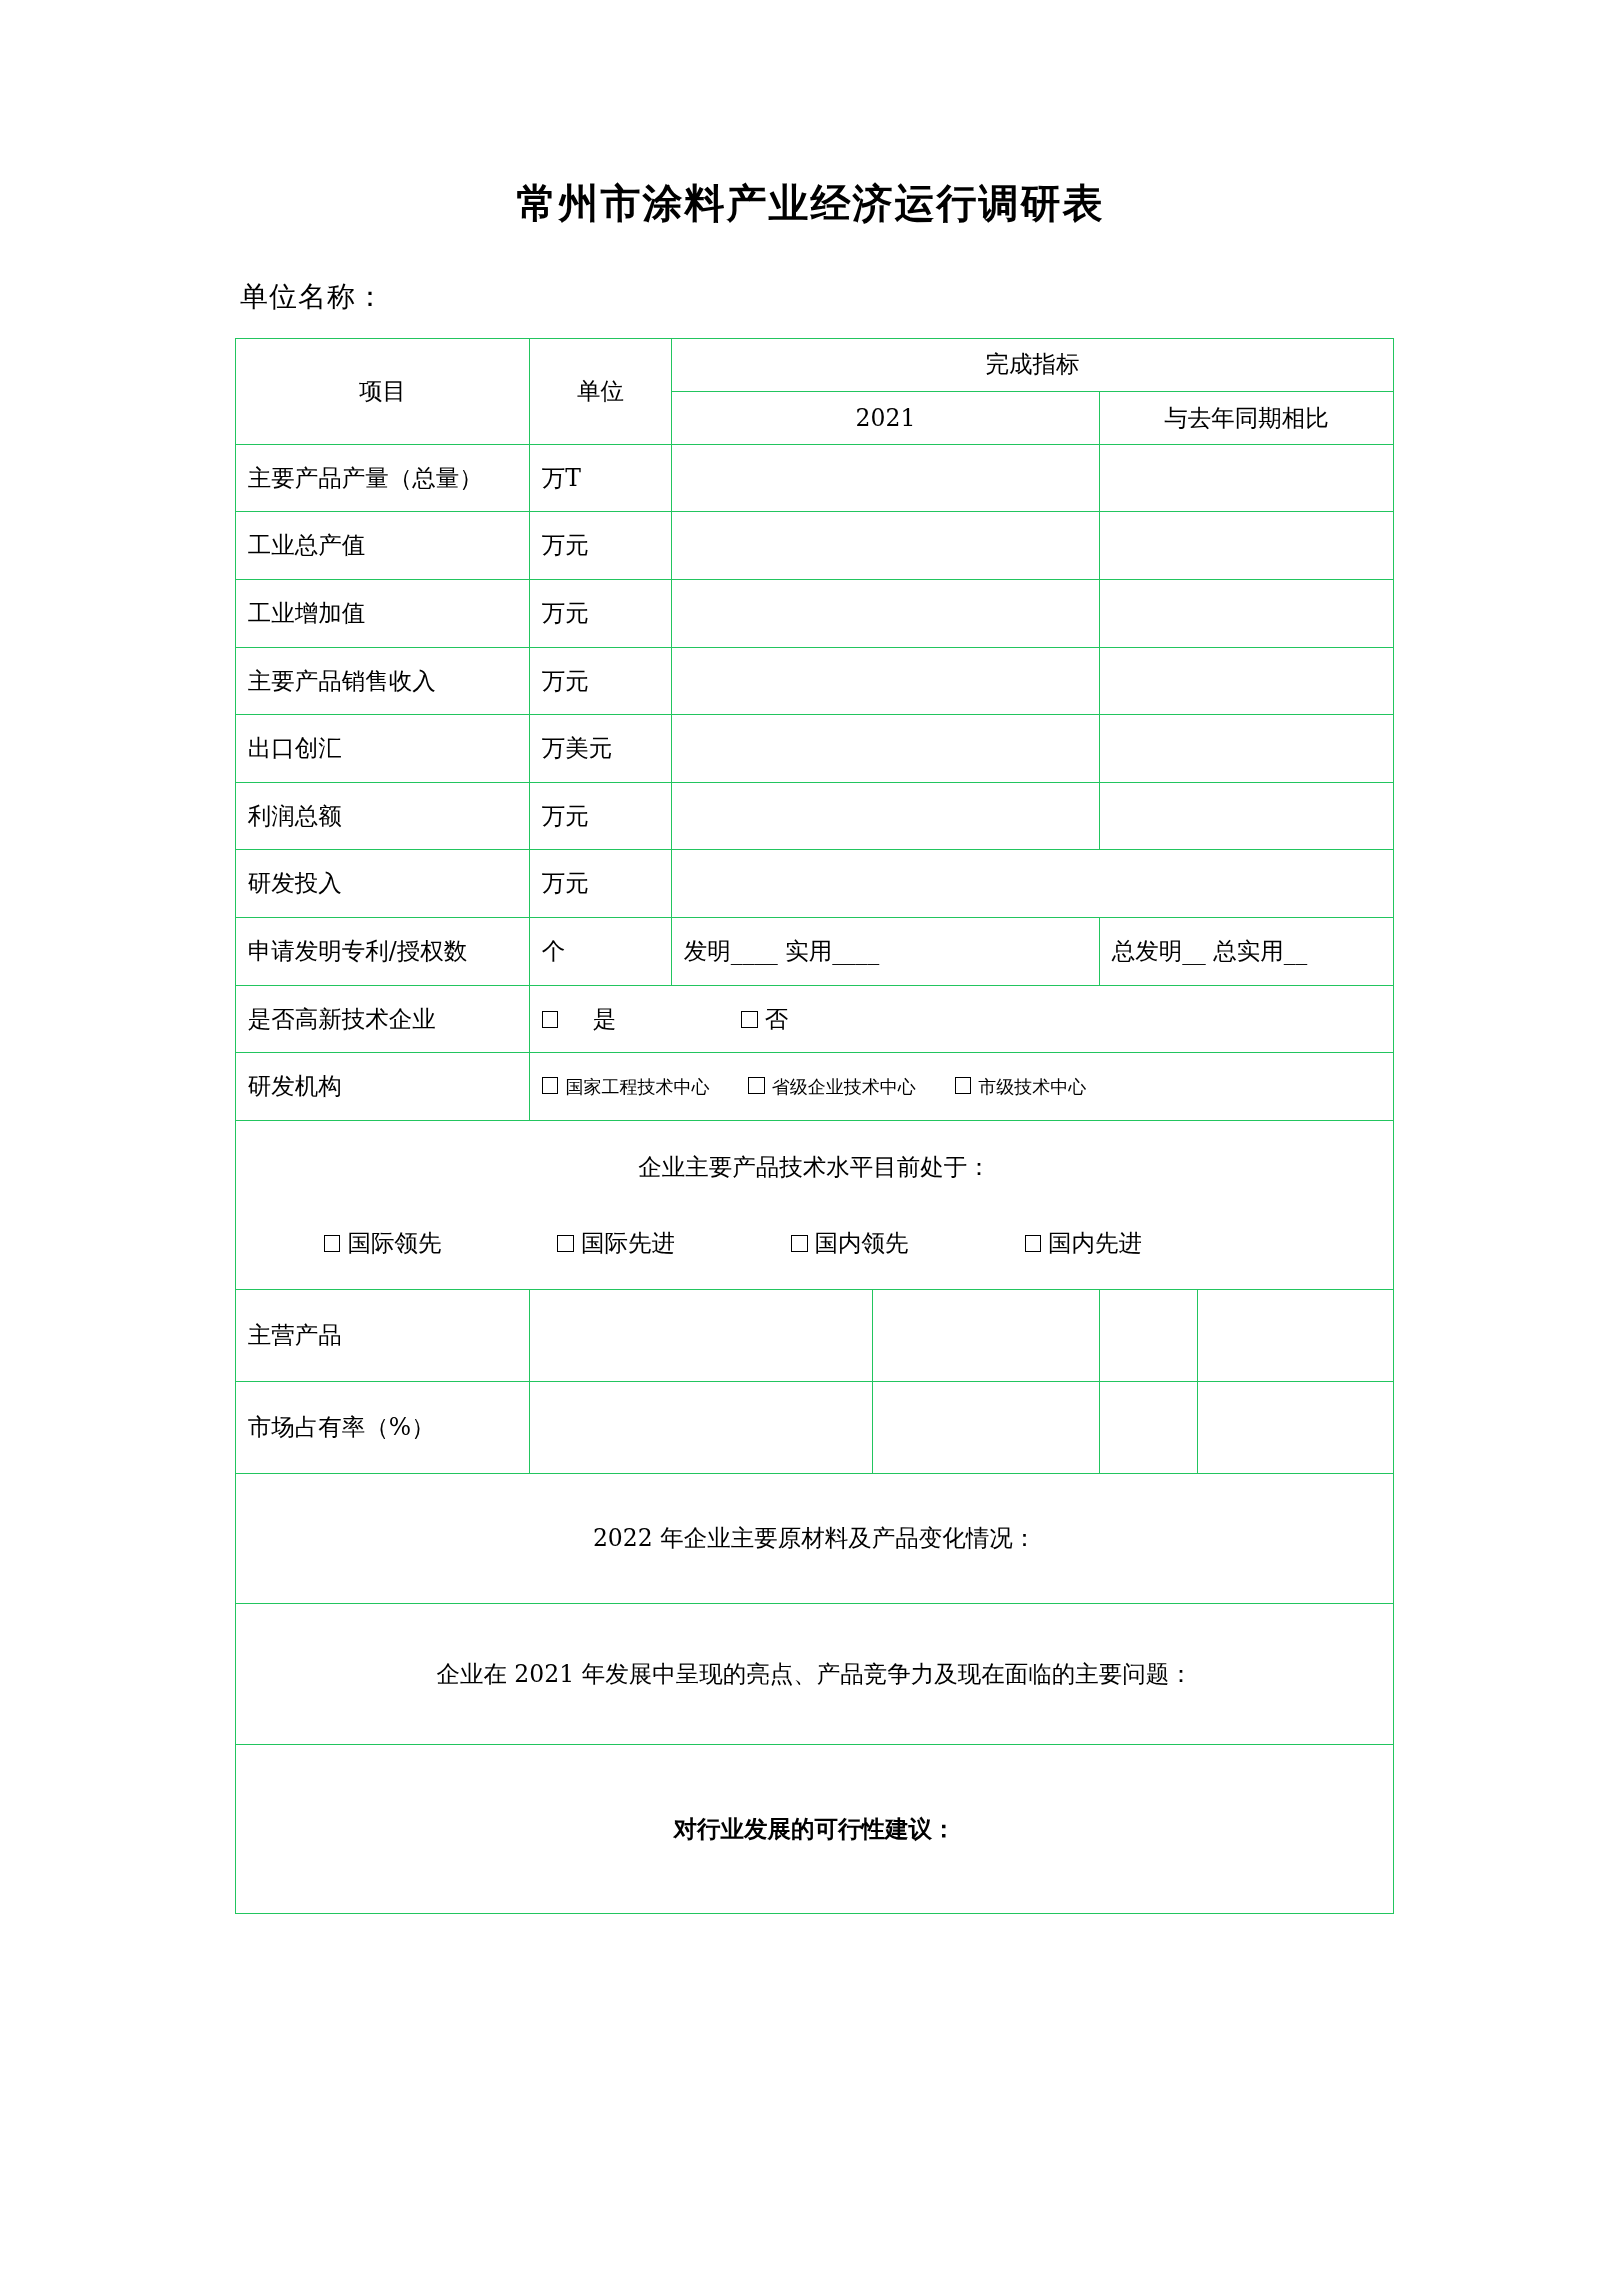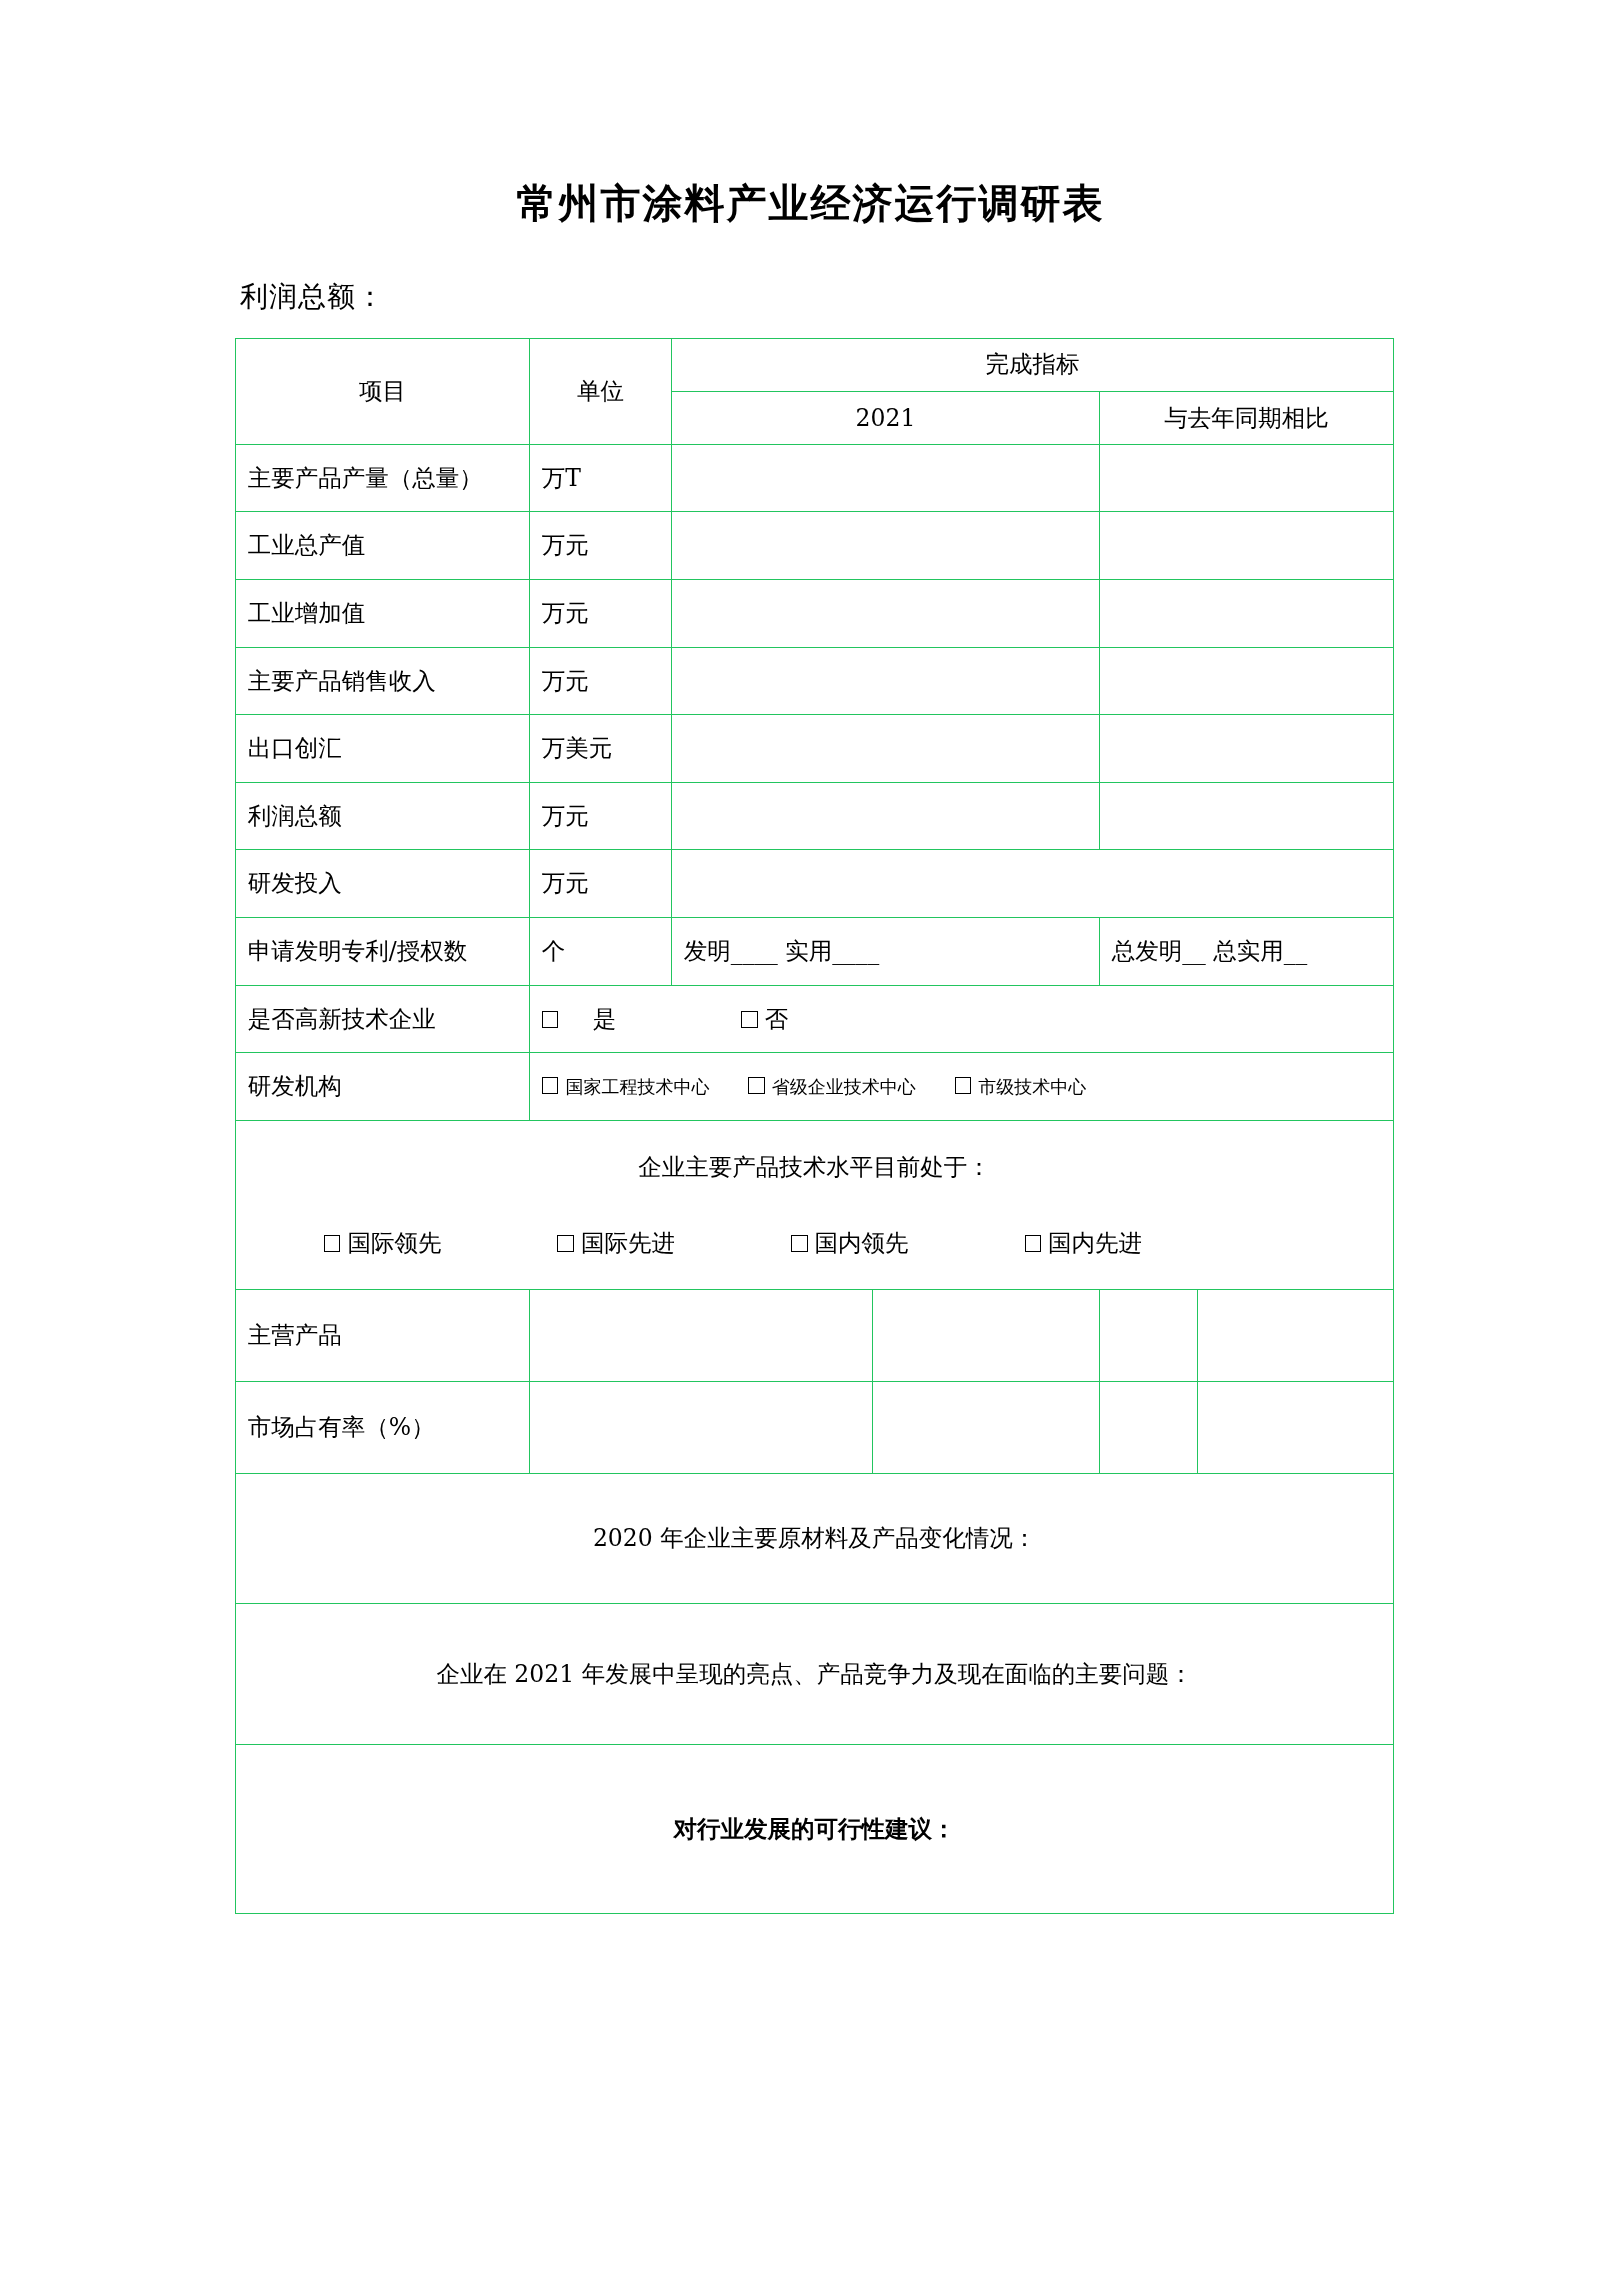--- a/index.html
+++ b/index.html
@@ -88,21 +88,21 @@
   .patent-line { white-space: nowrap; }
   .rd-line { white-space: nowrap; font-size: 18px; }
 </style>
 </head>
 <body>
 
 <div class="page">
 
   <div class="title">常州市涂料产业经济运行调研表</div>
 
-  <div class="unit-line">利润总额：</div>
+  <div class="unit-line">单位名称：</div>
 
   <table class="form">
     <colgroup>
       <col style="width:294px">
       <col style="width:142px">
       <col style="width:201px">
       <col style="width:227px">
       <col style="width:98px">
       <col style="width:196px">
     </colgroup>
@@ -211,21 +211,21 @@
     <tr>
       <td class="c-left" style="height:69px">市场占有率（%）</td>
       <td colspan="2"></td>
       <td></td>
       <td></td>
       <td></td>
     </tr>
 
     <tr>
       <td colspan="6" class="freebox-1 sec-label">
-        <div>2020 年企业主要原材料及产品变化情况：</div>
+        <div>2022 年企业主要原材料及产品变化情况：</div>
         <div></div>
       </td>
     </tr>
     <tr>
       <td colspan="6" class="freebox-2 sec-label">
         <div>企业在 2021 年发展中呈现的亮点、产品竞争力及现在面临的主要问题：</div>
         <div></div>
       </td>
     </tr>
     <tr>

